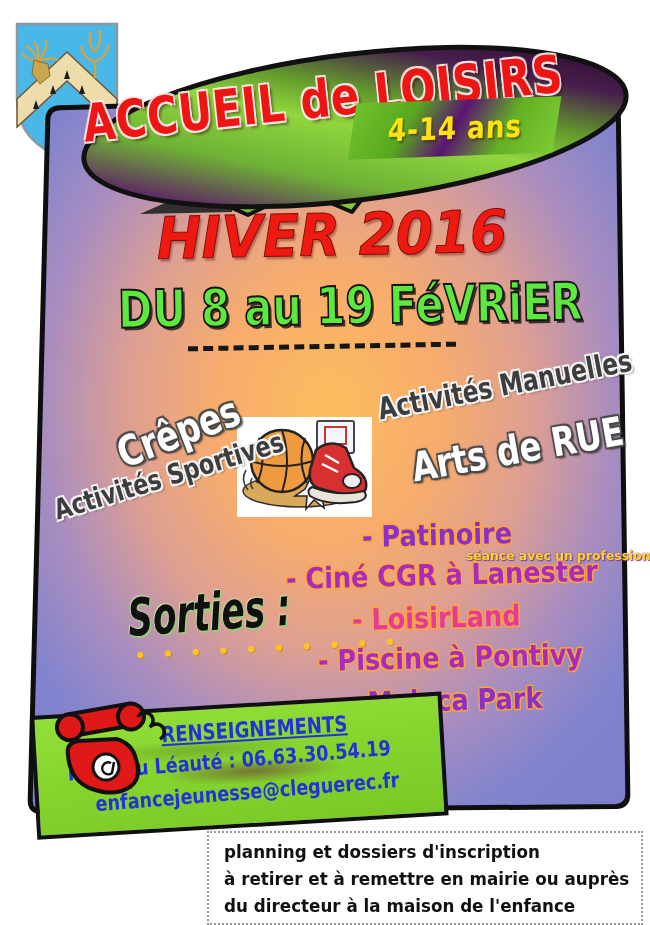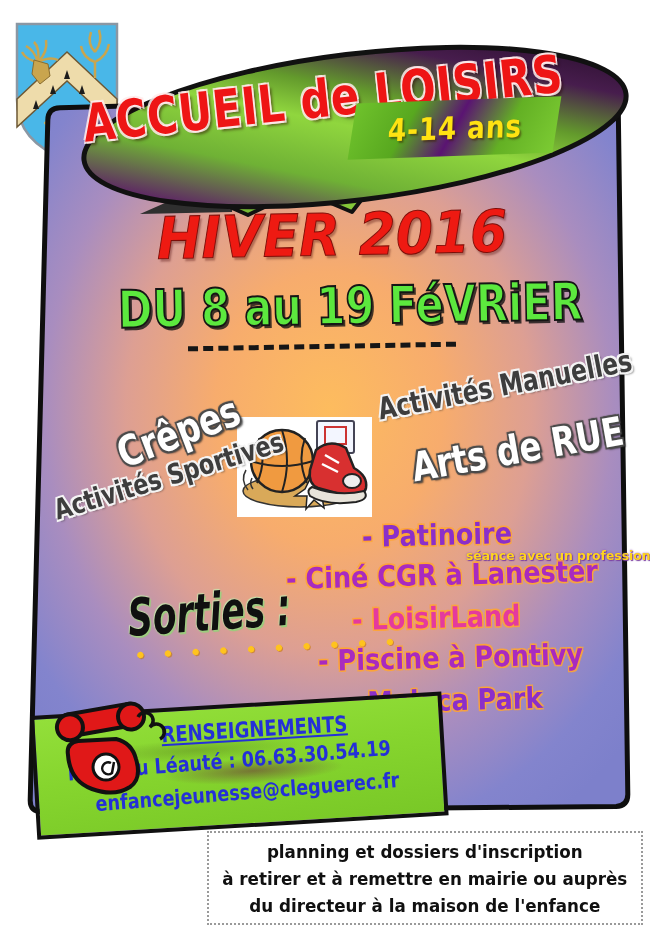--- a/index.html
+++ b/index.html
@@ -59,21 +59,21 @@
     transform:rotate(-3.4deg);transform-origin:left top;
     border:4px solid #101010;
     background:
       radial-gradient(ellipse 130px 18px at 215px 64px,rgba(104,26,60,.5),rgba(104,26,60,0) 70%),
       radial-gradient(ellipse 150px 16px at 160px 40px,rgba(70,90,25,.3),rgba(70,90,25,0) 70%),
       linear-gradient(175deg,#93df3a 0%,#86d52e 45%,#79c827 100%);}
   .contact-line{position:absolute;white-space:nowrap;color:#2430d8;font-weight:bold;
     transform:scaleX(.82);transform-origin:left top;}
   .whitebox{left:207px;top:831px;width:432px;height:90px;z-index:2;background:#fff;
     border:2px dotted #9a9a9a;display:flex;flex-direction:column;
-    align-items:center;justify-content:center;}
+    justify-content:center;}
   .whitebox div{font-size:18px;font-weight:bold;color:#101010;line-height:1.5;
     transform:scaleX(.93);white-space:nowrap;}
 </style>
 </head>
 <body>
 
 <div id="poster">
 
   <svg class="layer" width="650" height="925" viewBox="0 0 650 925">
     <defs>

